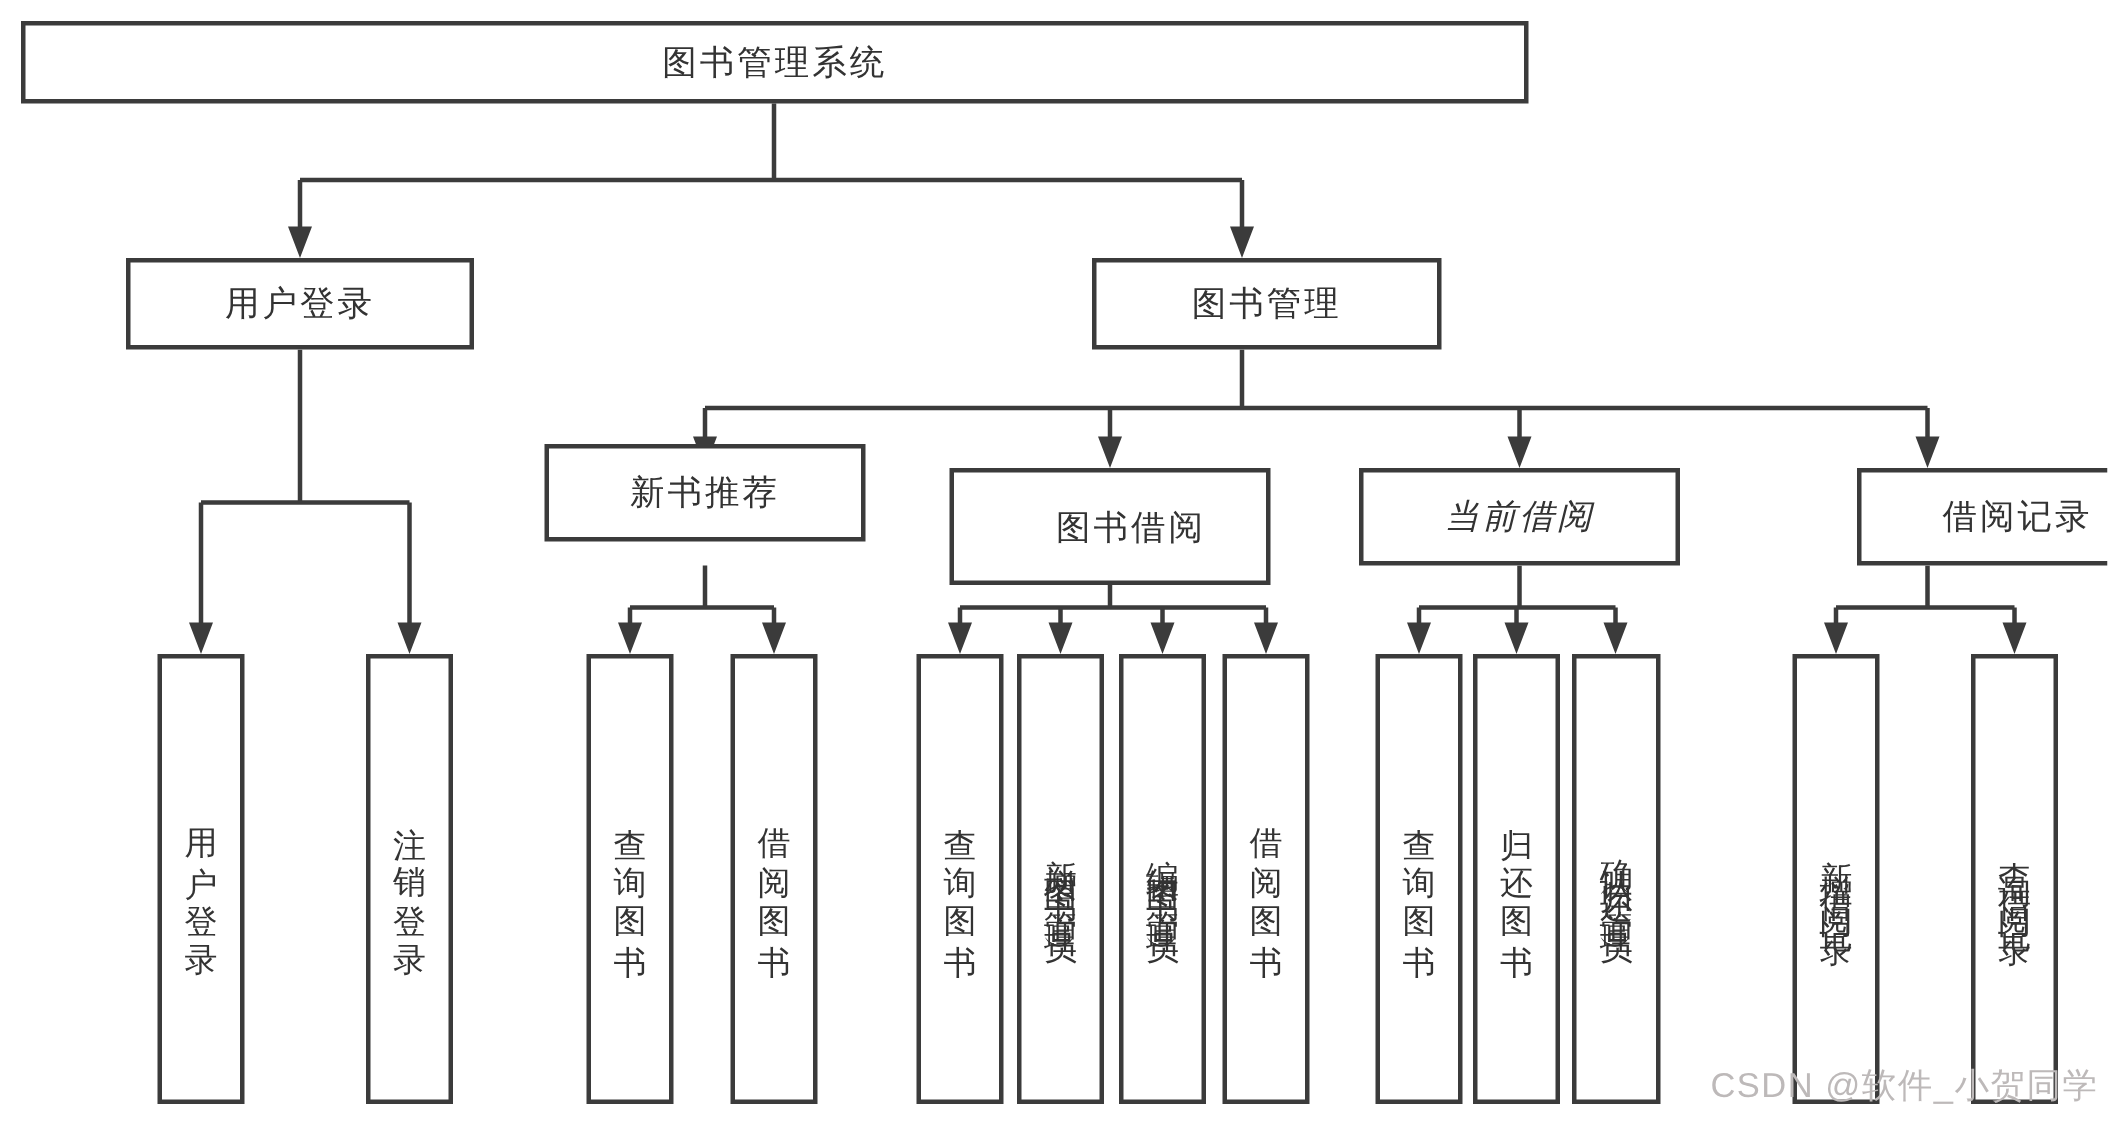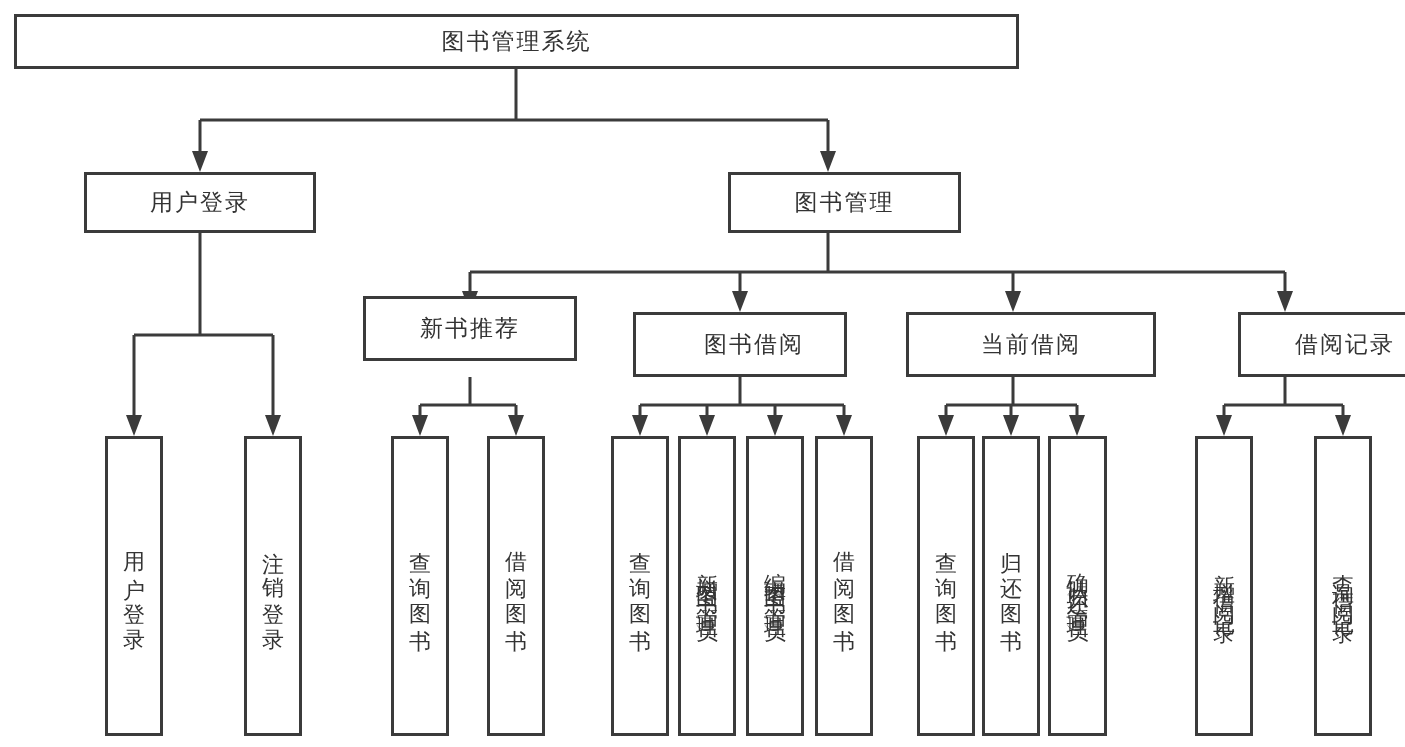--- a/index.html
+++ b/index.html
@@ -107,24 +107,24 @@
   <div class="node hnode" style="left:84px; top:172px; width:232px; height:61px;">
     <span>用户登录</span>
   </div>
   <div class="node hnode" style="left:728px; top:172px; width:233px; height:61px;">
     <span>图书管理</span>
   </div>
 
   <div class="node hnode" style="left:363px; top:296px; width:214px; height:65px;">
     <span>新书推荐</span>
   </div>
-  <div class="node hnode" style="left:633px; top:312px; width:214px; height:65px;padding-left:28px;">
+  <div class="node hnode" style="left:633px; top:312px; width:214px; height:78px;padding-left:28px;">
     <span>图书借阅</span>
   </div>
-  <div class="node hnode" style="left:906px; top:312px; width:250px; height:65px;">
+  <div class="node hnode" style="left:906px; top:312px; width:214px; height:65px;font-style:italic;">
     <span>当前借阅</span>
   </div>
   <div class="node hnode" style="left:1238px; top:312px; width:214px; height:65px;">
     <span>借阅记录</span>
   </div>
 
   <div class="node vnode v4" style="left:105px; top:436px; width:58px; height:300px;">
     <span class="vlabel">用户登录</span>
   </div>
   <div class="node vnode v4" style="left:244px; top:436px; width:58px; height:300px;">
@@ -161,14 +161,15 @@
     <span class="vlabel">确认归还（管理员）</span>
   </div>
 
   <div class="node vnode v6" style="left:1195px; top:436px; width:58px; height:300px;">
     <span class="vlabel">新增借阅记录</span>
   </div>
   <div class="node vnode v6" style="left:1314px; top:436px; width:58px; height:300px;">
     <span class="vlabel">查询借阅记录</span>
   </div>
 
+  <div class="watermark">CSDN @软件_小贺同学</div>
 
 </div>
 
 </body></html>

